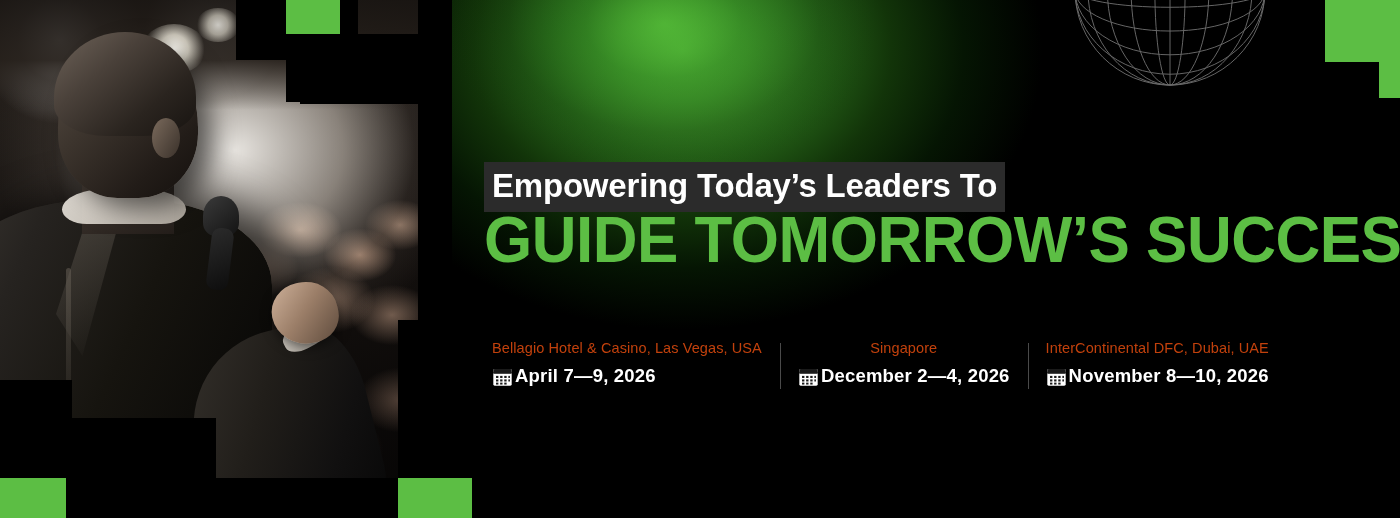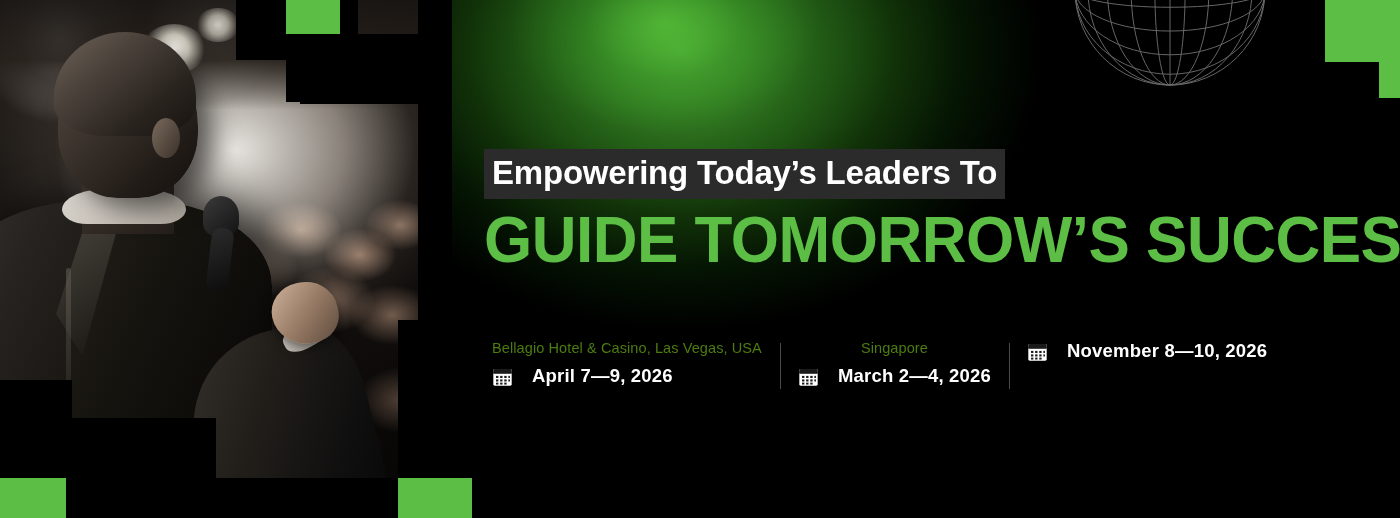--- a/index.html
+++ b/index.html
@@ -188,21 +188,21 @@
   .sq.bot-mid    { left:398px;  top:478px; width:74px; height:40px; }
 
   
   .content {
     position:absolute;
     left:484px; top:0;
     width:860px; height:518px;
   }
 
   .subtitle-row {
-    position:absolute; left:0; top:149px;
+    position:absolute; left:0; top:162px;
   }
   .subtitle {
     display:inline-block;
     background:#2b2b2b;
     color:#ffffff;
     font-size:33px;
     font-weight:bold;
     letter-spacing:-0.2px;
     line-height:1.28;
     padding:3px 8px 5px 8px;
@@ -226,28 +226,28 @@
     position:absolute; left:8px; top:340px;
     display:flex; align-items:flex-start;
   }
   .event { position:relative; padding:0 18px 0 0; }
   .event + .event { padding-left:18px;text-align:center; }
   .event + .event::before {
     content:""; position:absolute; left:0; top:3px;
     width:1px; height:46px; background:#4a4a4a;
   }
   .event-venue {
-    color:#4d7c0f;
+    color:#c2410c;
     font-size:14.5px;
     font-weight:normal;
     letter-spacing:.1px;
     white-space:nowrap;
     margin-bottom:9px;
   }
-  .event-date-row { display:flex; align-items:center; gap:19px; }
+  .event-date-row { display:flex; align-items:center; gap:2px; }
   .cal-icon { width:21px; height:21px; flex:none; display:block; }
   .event-date {
     color:#ffffff;
     font-size:18.5px;
     font-weight:bold;
     letter-spacing:.2px;
     white-space:nowrap;
   }
 </style>
 </head>
@@ -367,25 +367,26 @@
               <rect x="18.7" y="11.3" width="1.8" height="2.4"></rect>
               <rect x="4.6" y="15.3" width="2.7" height="2.4"></rect>
               <rect x="9.3" y="15.3" width="2.7" height="2.4"></rect>
               <rect x="14.0" y="15.3" width="2.7" height="2.4"></rect>
               <rect x="18.7" y="15.3" width="1.8" height="2.4"></rect>
               <rect x="4.6" y="19.0" width="2.7" height="2.2"></rect>
               <rect x="9.3" y="19.0" width="2.7" height="2.2"></rect>
               <rect x="14.0" y="19.0" width="2.7" height="2.2"></rect>
             </g>
           </svg>
-          <span class="event-date">March 2—4, 2026</span>
+          <span class="event-date">December 2—4, 2026</span>
         </div>
       </div>
 
       <div class="event">
+        <div class="event-venue">InterContinental DFC, Dubai, UAE</div>
         <div class="event-date-row">
           <svg class="cal-icon" viewBox="0 0 24 24">
             <rect x="1.5" y="3.5" width="21" height="19" rx="1.6" fill="#ffffff"></rect>
             <rect x="1.5" y="3.5" width="21" height="5.2" rx="1.6" fill="#1a1a1a"></rect>
             <rect x="1.5" y="6.6" width="21" height="2.1" fill="#1a1a1a"></rect>
             <g fill="#1a1a1a">
               <rect x="4.6" y="11.3" width="2.7" height="2.4"></rect>
               <rect x="9.3" y="11.3" width="2.7" height="2.4"></rect>
               <rect x="14.0" y="11.3" width="2.7" height="2.4"></rect>
               <rect x="18.7" y="11.3" width="1.8" height="2.4"></rect>

